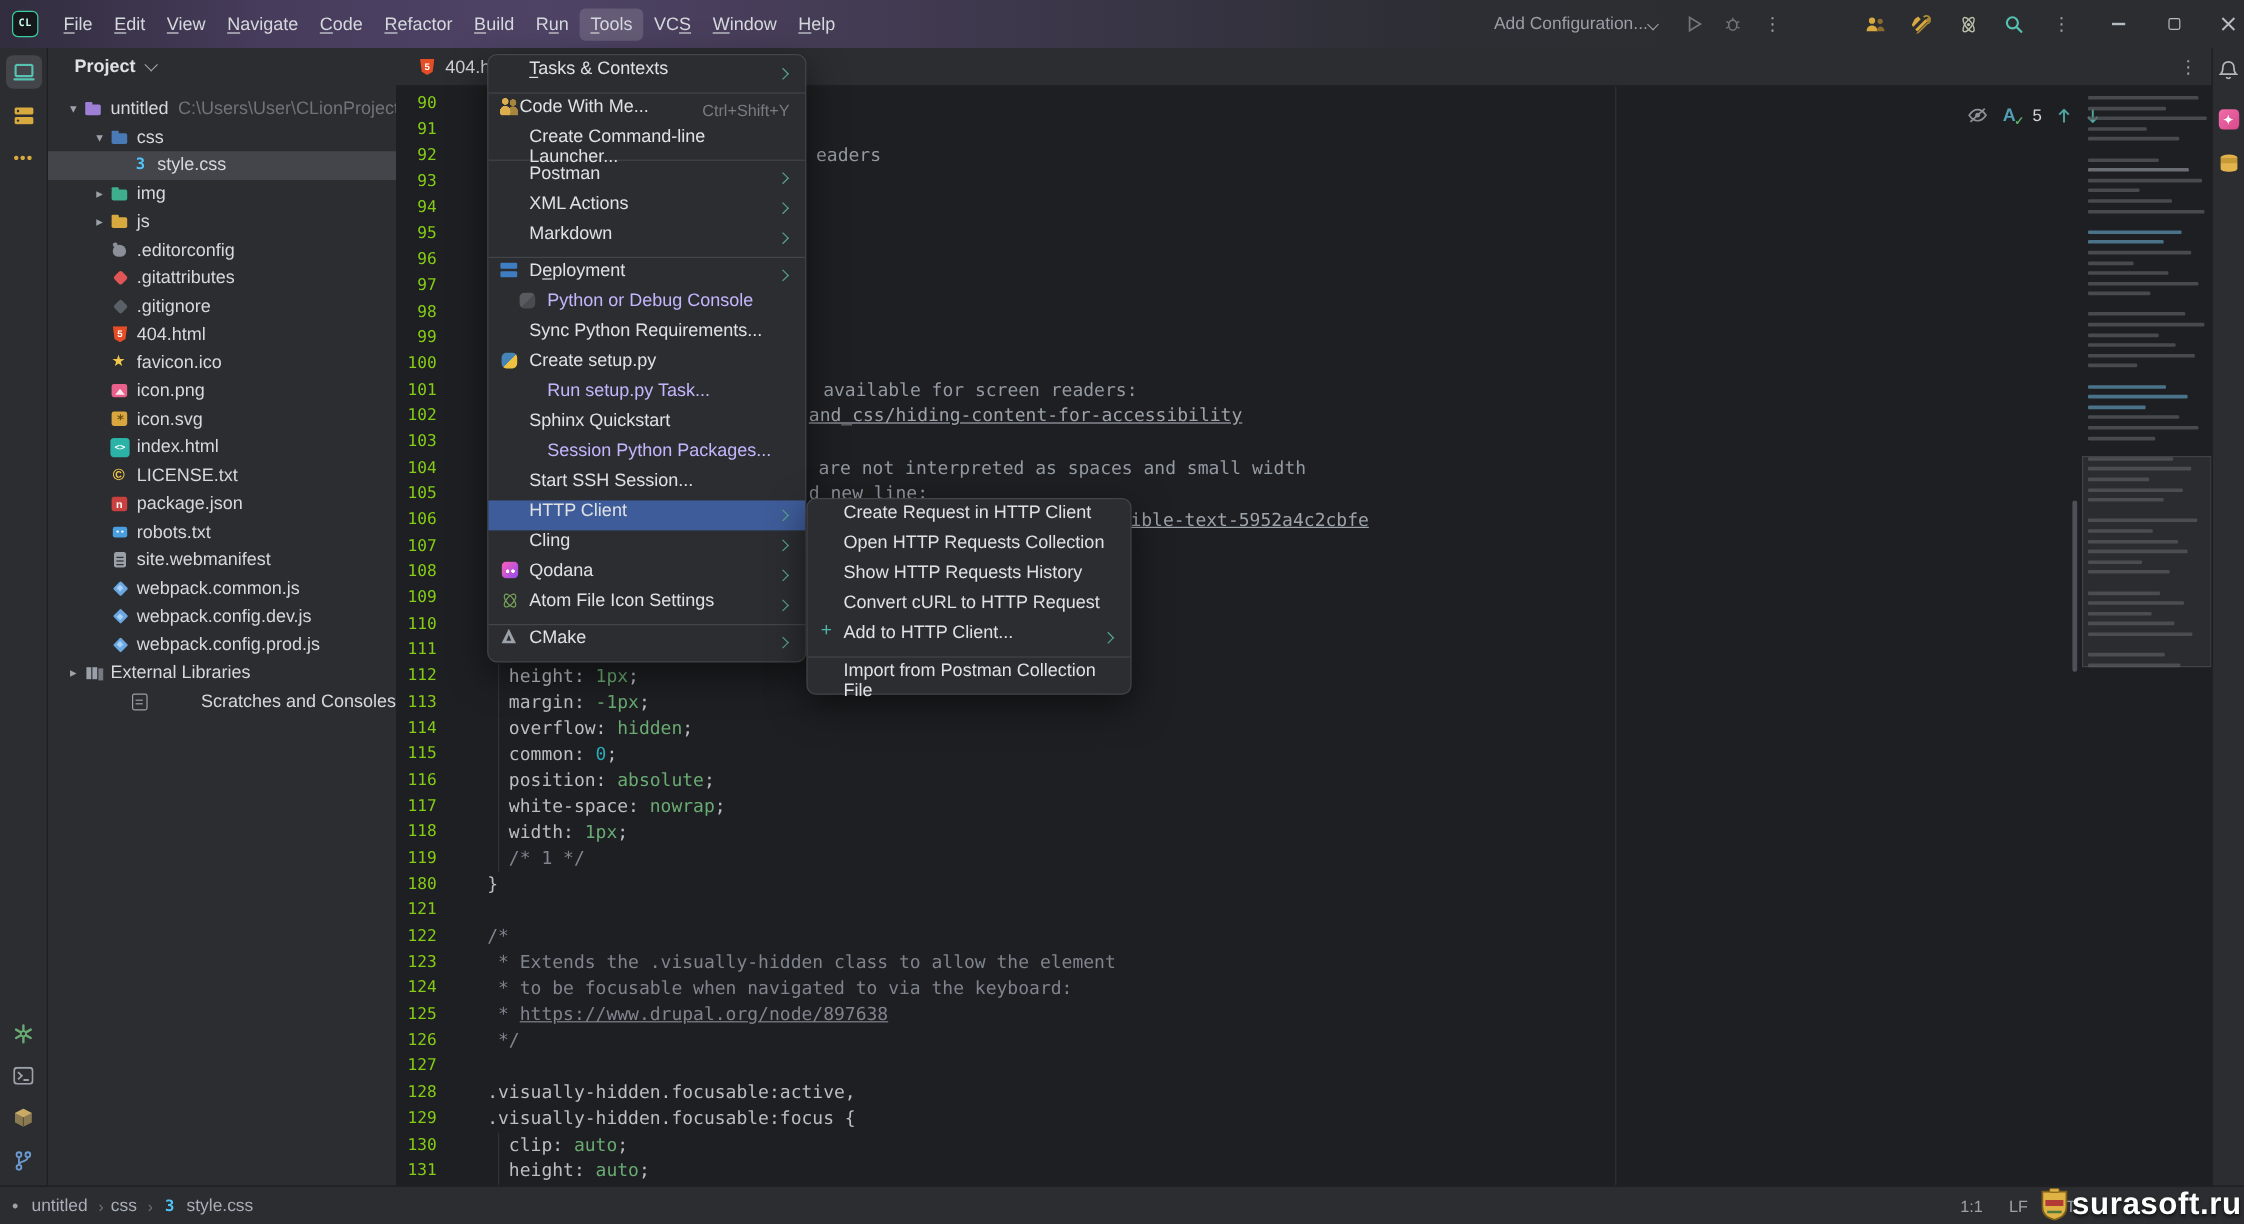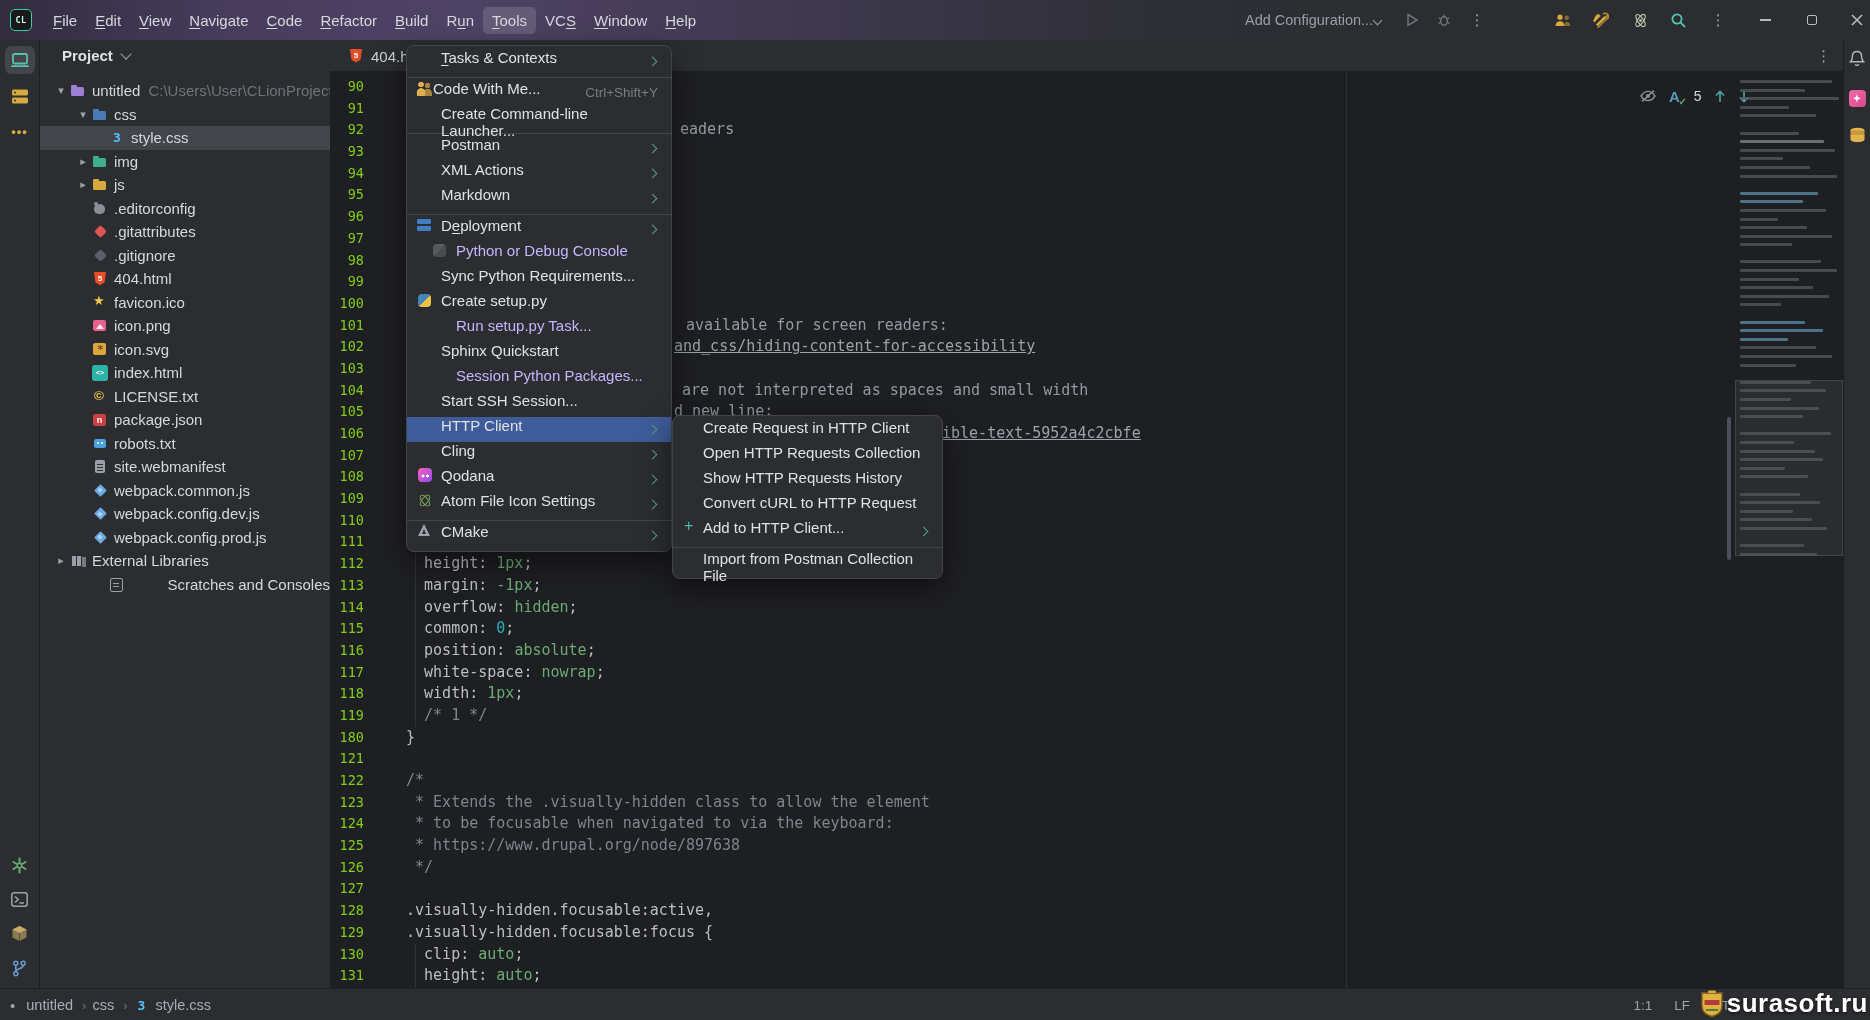--- a/index.html
+++ b/index.html
@@ -85,21 +85,21 @@
   .editor-body { position:absolute; top:32px; left:0; right:0; bottom:0; overflow:hidden; }
   .margin-guide { position:absolute; left:1016px; top:0; bottom:0; width:1px; background:#2e3136; }
   .lines { position:absolute; top:4px; left:0; right:120px; }
   .cl { display:flex; height:21.7px; font:15px/21.7px "DejaVu Sans Mono",monospace; }
   .cl .num { width:76px; flex:none; text-align:right; padding-right:42px; color:#84cc16; font-size:13.5px; line-height:21.7px; }
   .cl .code { position:relative; white-space:pre; }
   .cl.gd .code::before { content:""; position:absolute; left:9px; top:0; bottom:0; width:1px; background:#2f3237; }
   .code .d { color:#bcbec4; } .code .n { color:#2aacb8; } .code .g { color:#6aab73; }
   .code .c { color:#7f848e; } .code .c2 { color:#949aa3; }
   .code .u { color:#9da3ab; text-decoration:underline; }
-  .code .cu { color:#7f848e; }
+  .code .cu { color:#7f848e; text-decoration:underline; }
 
   
   .inspect { position:absolute; left:1309px; top:12px; height:24px; display:flex; align-items:center; gap:12px; }
   .insp-a { font:700 15px "Liberation Sans",sans-serif; color:#519fb6; position:relative; }
   .insp-a i { position:absolute; right:-7px; bottom:-2px; font-style:normal; color:#5fad65; font-size:10px; }
   .insp-count { color:#d5d8dd; font-size:14px; margin-left:2px; }
 
   
   .minimap { position:absolute; right:0; top:0; bottom:0; width:108px; }
   .mbars { padding-top:8px; }

